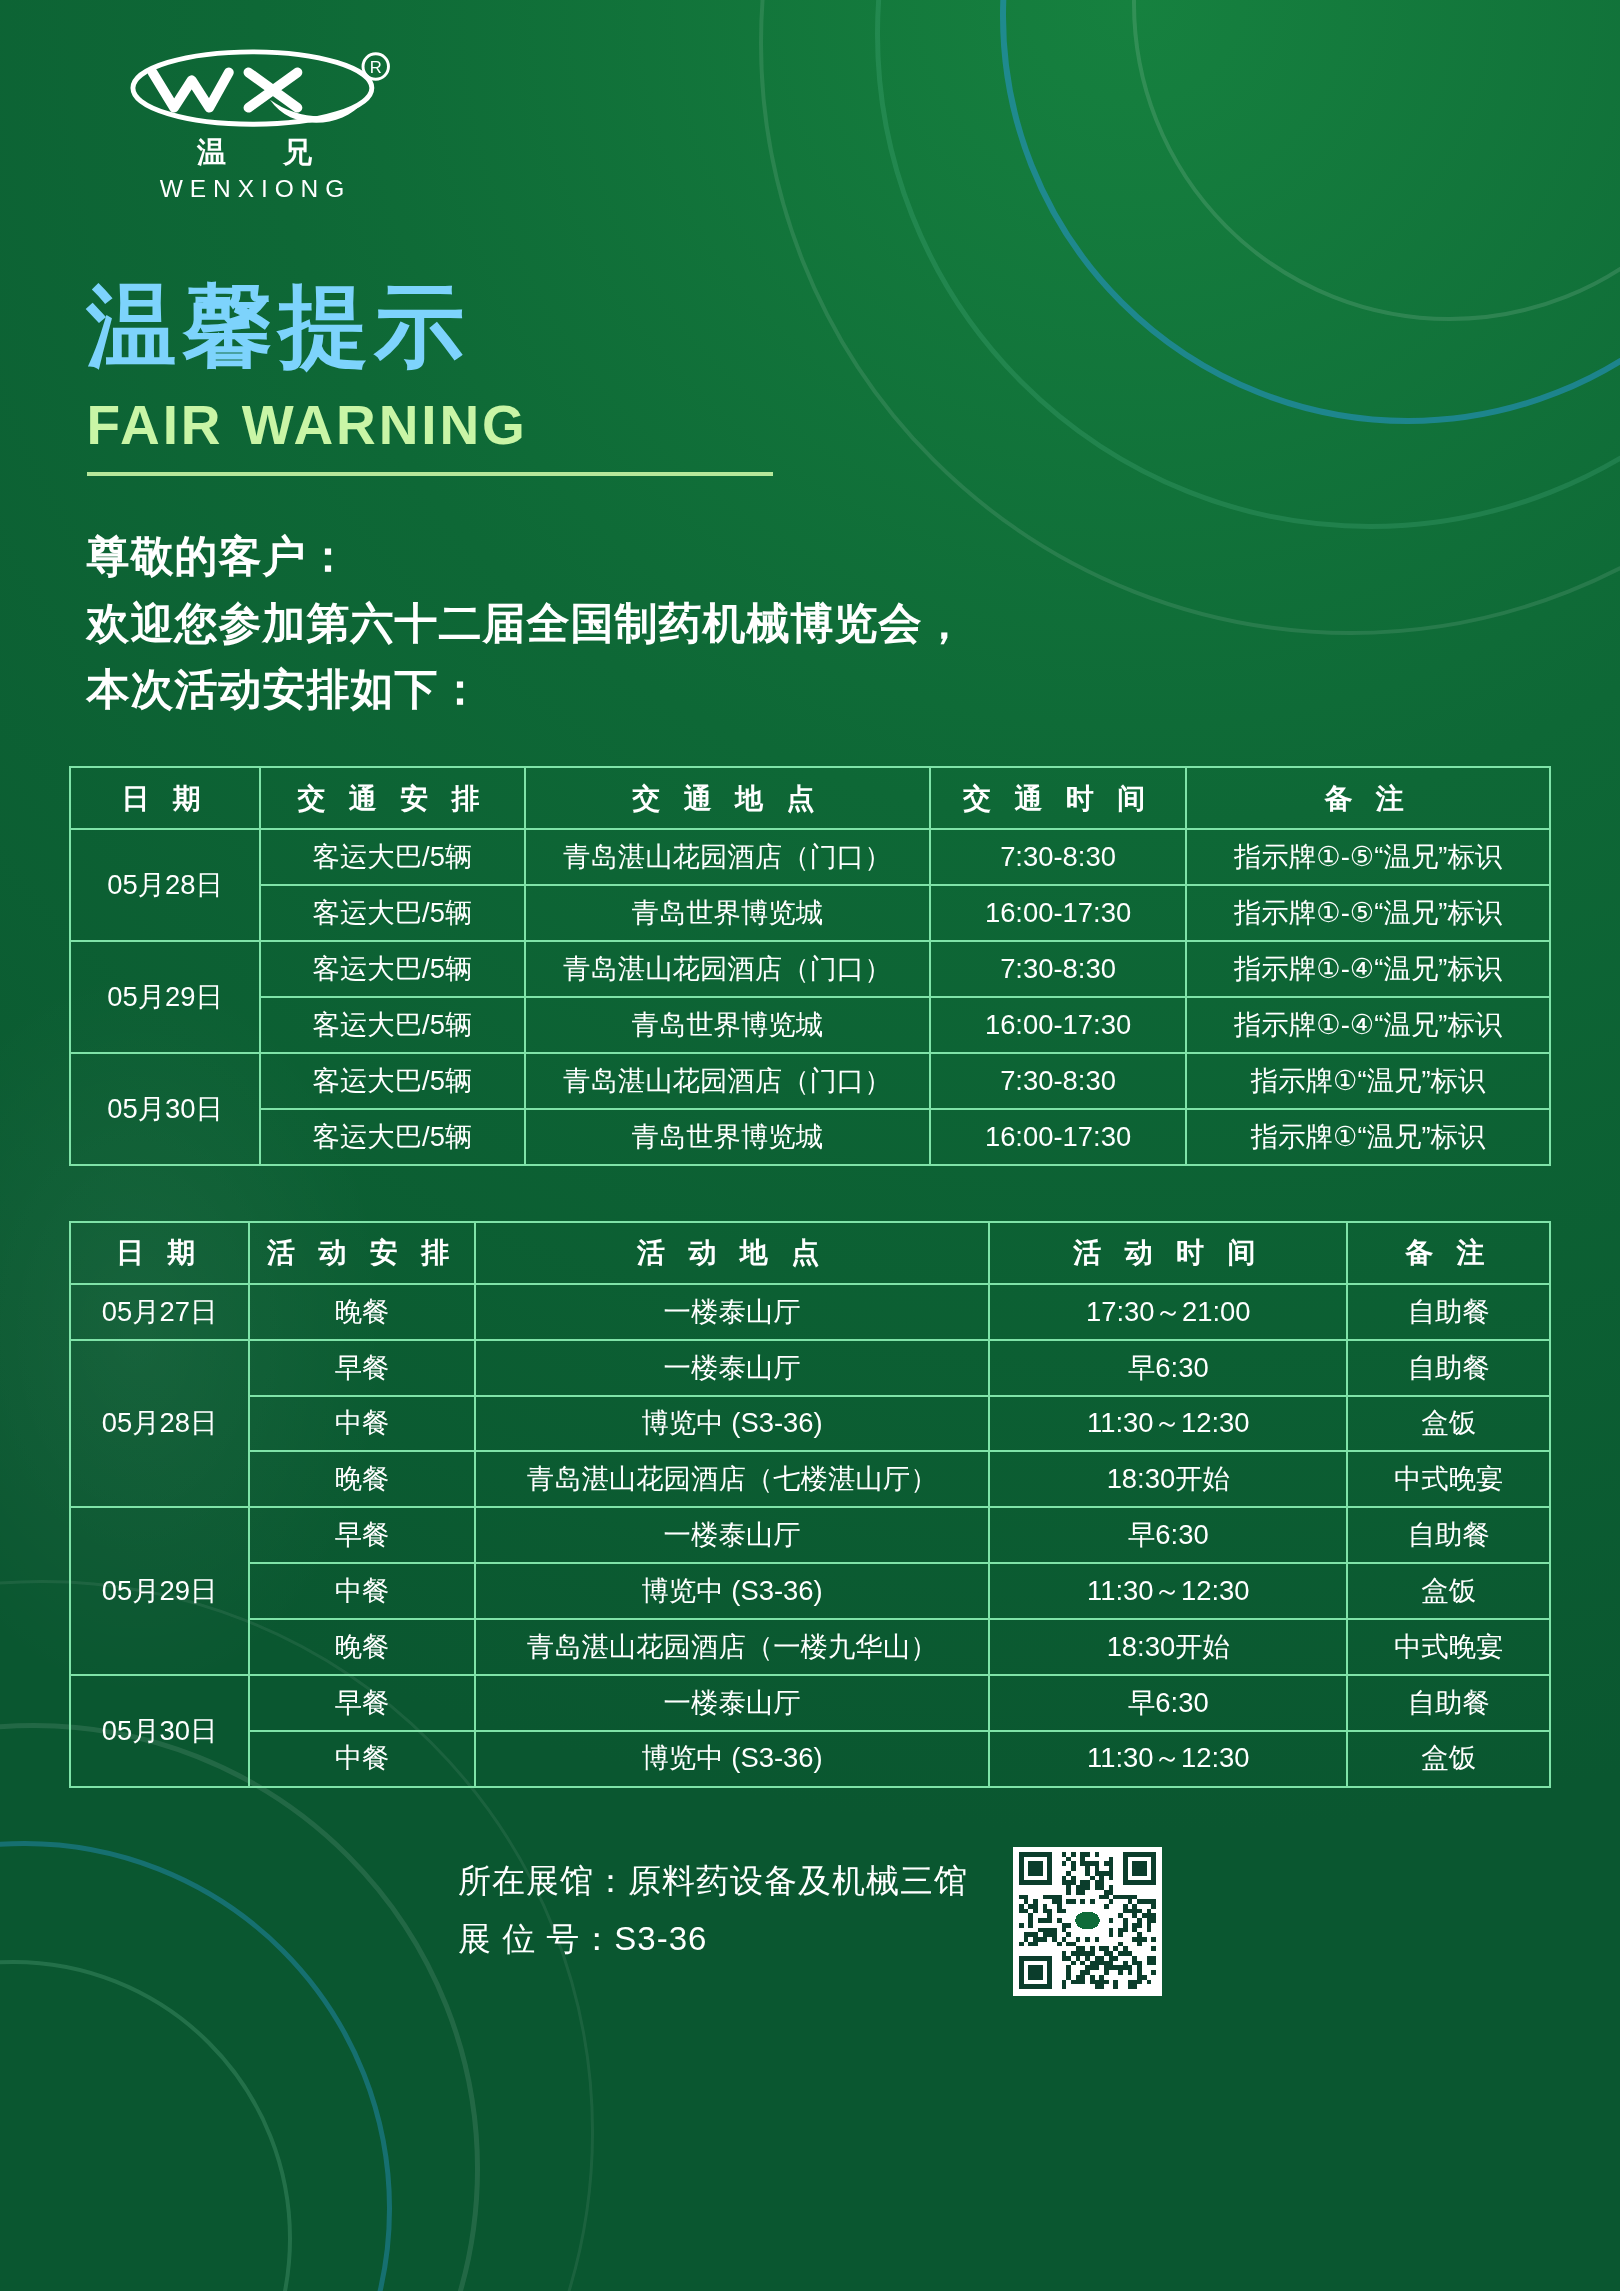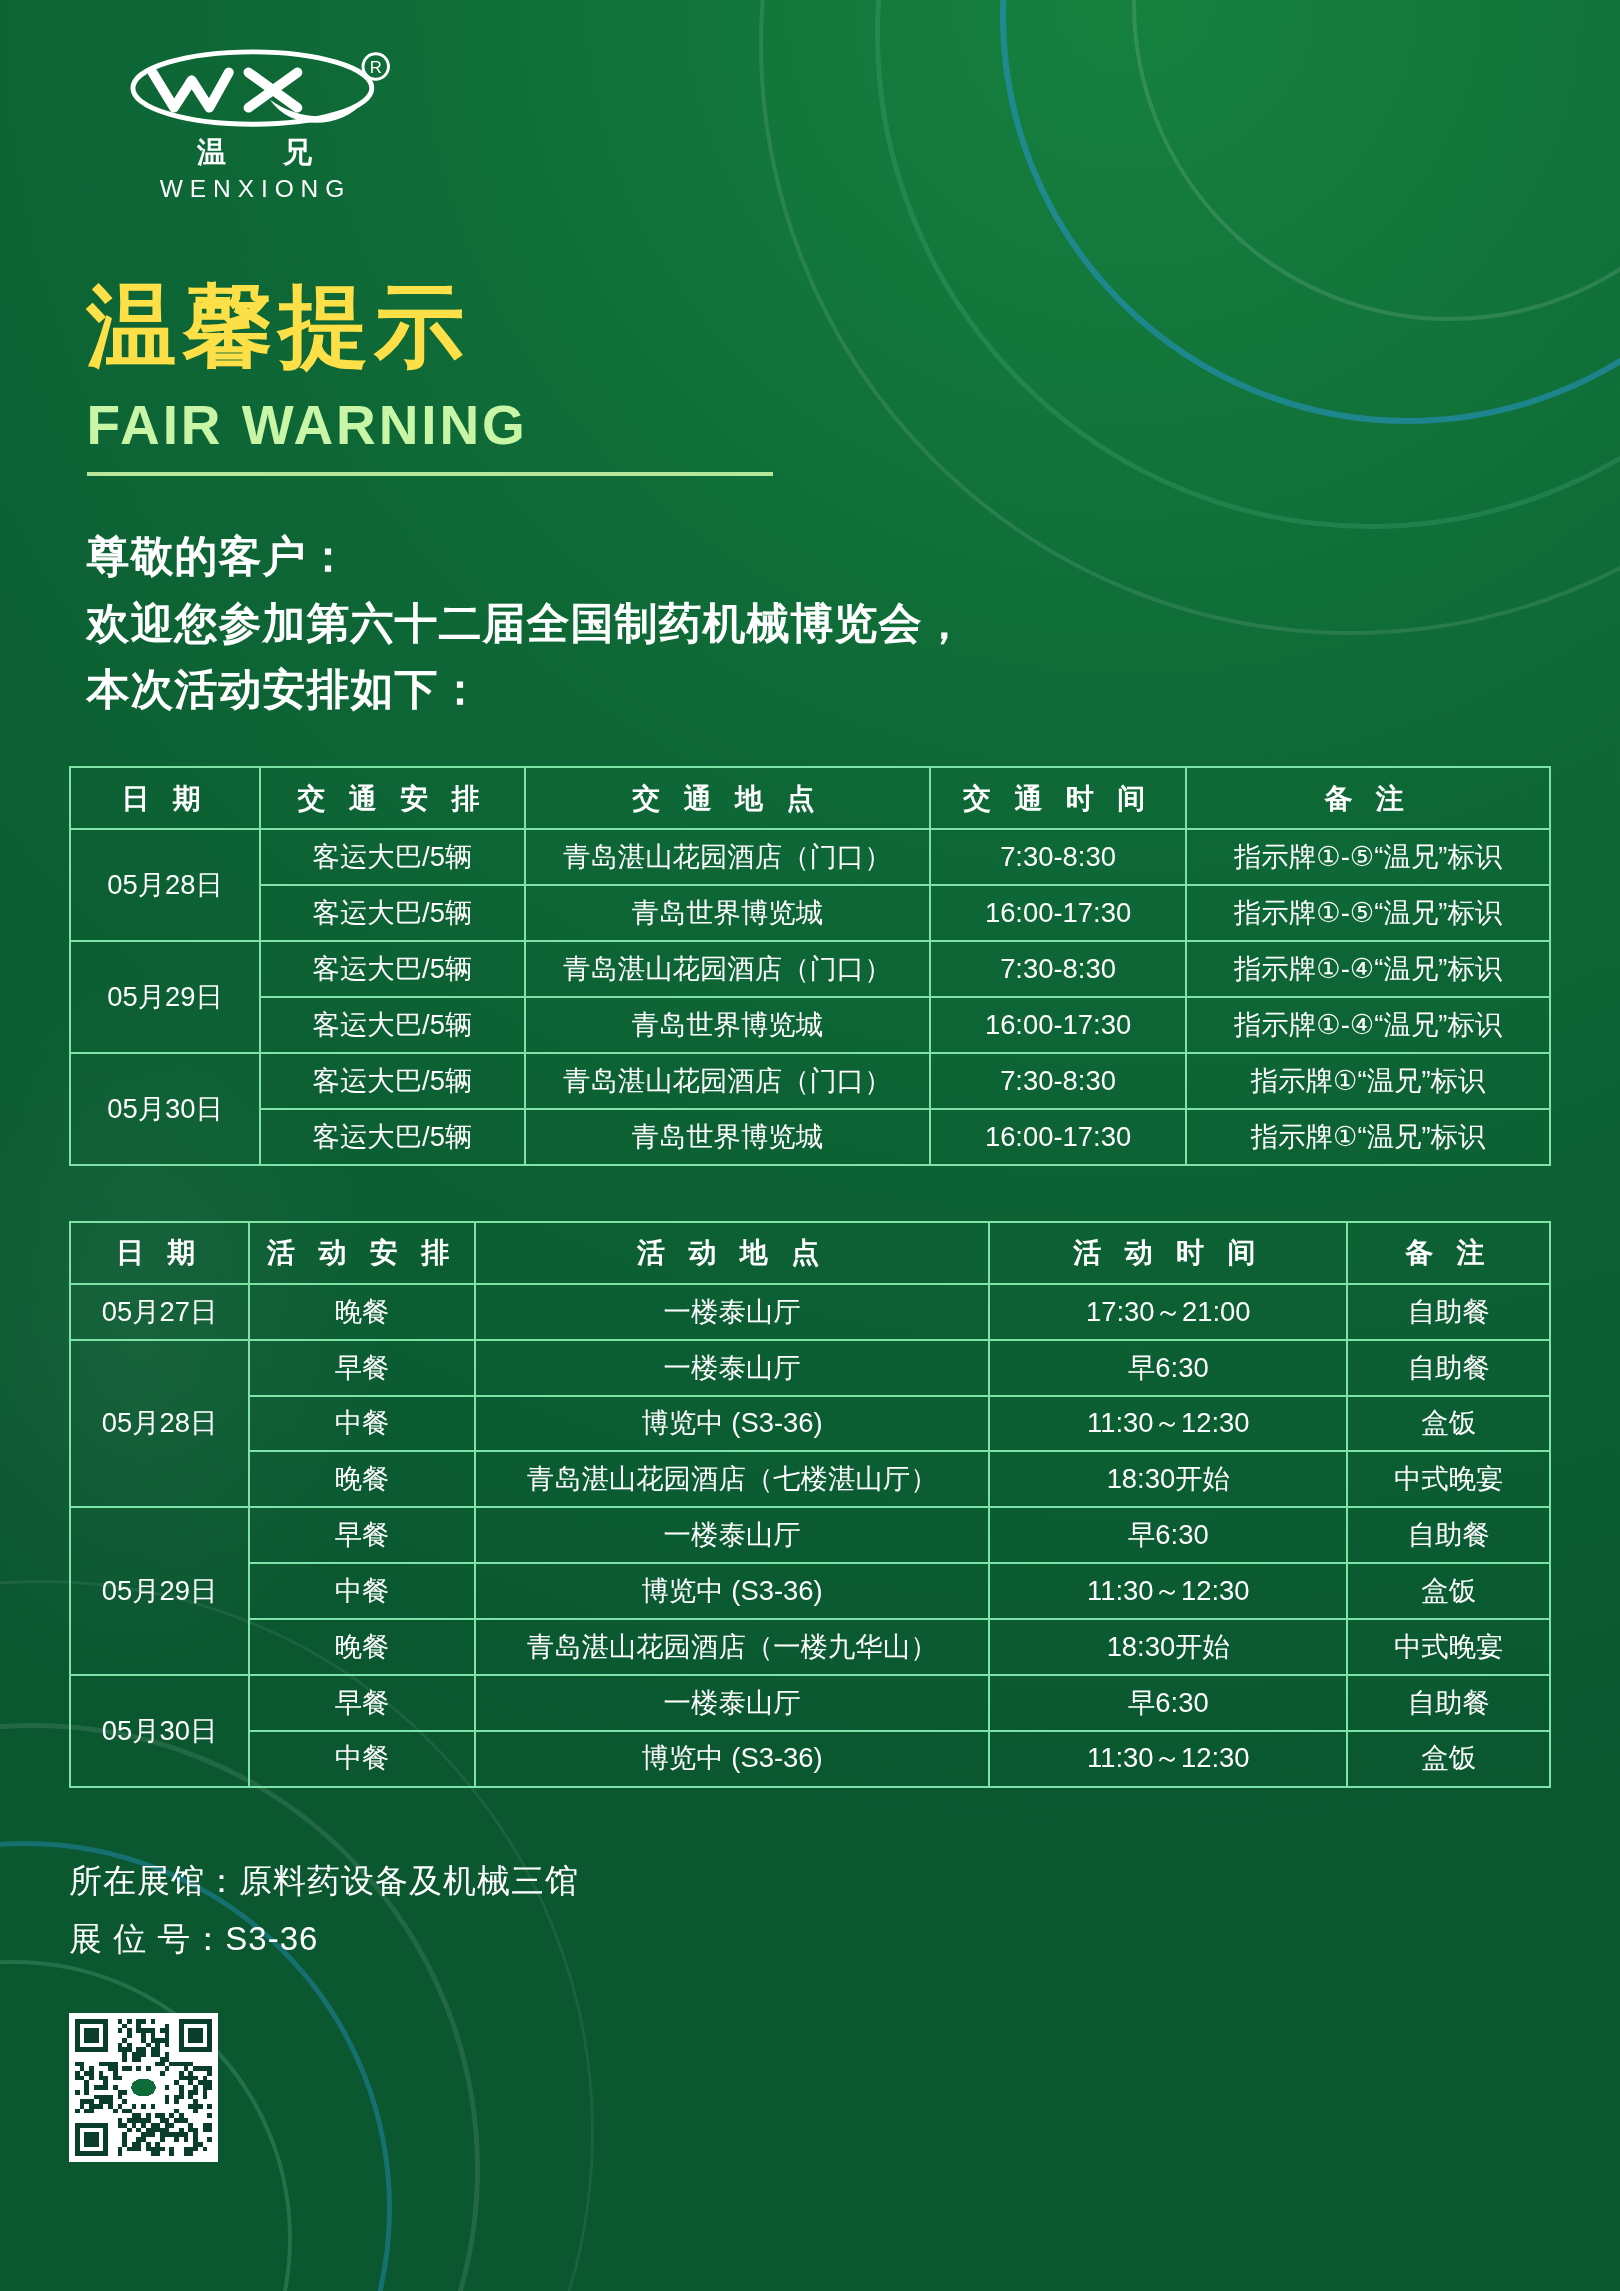--- a/index.html
+++ b/index.html
@@ -129,21 +129,21 @@
 
   
   .headline {
     margin-top: 76px;
     padding-left: 17.6px;
   }
   .headline-cn {
     font-size: 90px;
     font-weight: bold;
     letter-spacing: 5.9px;
-    color: #fde047;
+    color: #7dd3fc;
     line-height: 1.05;
   }
   .headline-en {
     font-size: 55px;
     font-weight: bold;
     letter-spacing: 2.9px;
     color: #c9f5a6;
     margin-top: 19px;
   }
   .headline-rule {
@@ -194,21 +194,20 @@
   .table-gap { height: 55px; }
 
   
   .footer {
     margin-top: 59px;
     display: flex;
     align-items: flex-start;
     justify-content: center;
     gap: 45px;
     padding-bottom: 39px;
-    flex-direction: column;
   }
   .footer-lines {
     font-size: 33px;
     line-height: 1.75;
     letter-spacing: 1px;
     padding-top: 5.9px;
   }
   .footer-lines .lbl { display: inline-block; }
   .qr {
     width: 149px;

